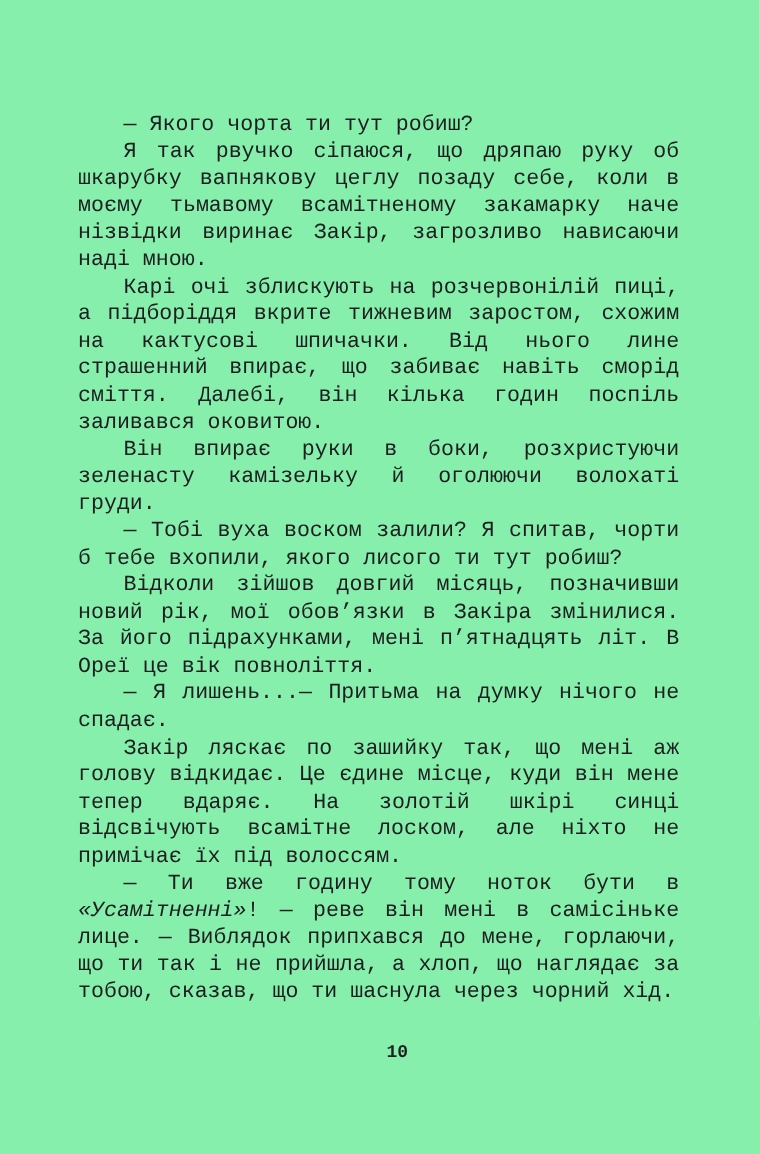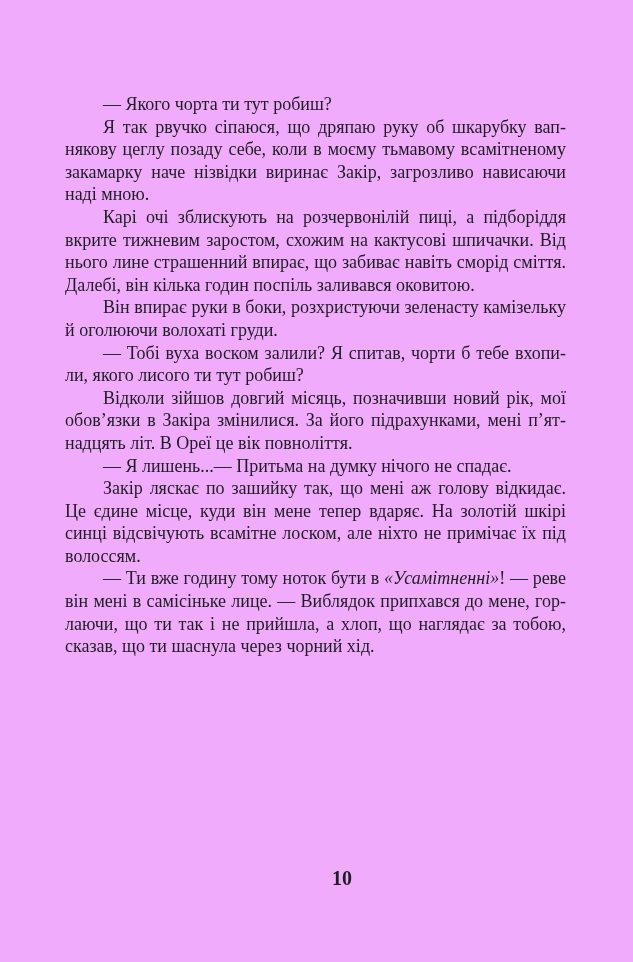--- a/index.html
+++ b/index.html
@@ -10,21 +10,22 @@
     width: 633px;
     height: 962px;
     background: #ffffff;
     position: relative;
     overflow: hidden;
     font-family: "Liberation Serif", "DejaVu Serif", serif;
   }
   .book-page {
     position: absolute;
     inset: 0;
-    background: #f0abfc;
+    background: #86efac;
+    font-family: Liberation Mono, monospace;
   }
   .text-block {
     position: absolute;
     left: 65px;
     top: 93px;
     width: 501px;
     color: #1e1e20;
     font-size: 18px;
     line-height: 22.6px;
     text-align: justify;
@@ -38,23 +39,23 @@
     -webkit-hyphens: manual;
   }
   .italic {
     font-style: italic;
   }
   .folio {
     position: absolute;
     left: 322px;
     top: 869px;
     width: 30px;
-    text-align: right;
+    text-align: left;
     color: #1e1e20;
-    font-size: 20px;
+    font-size: 15px;
     font-weight: bold;
     line-height: 18px;
   }
 </style>
 </head>
 <body>
 
 <div class="book-page">
   <div class="text-block">
       <p class="para"><span>— Якого чорта ти тут робиш?</span></p>

